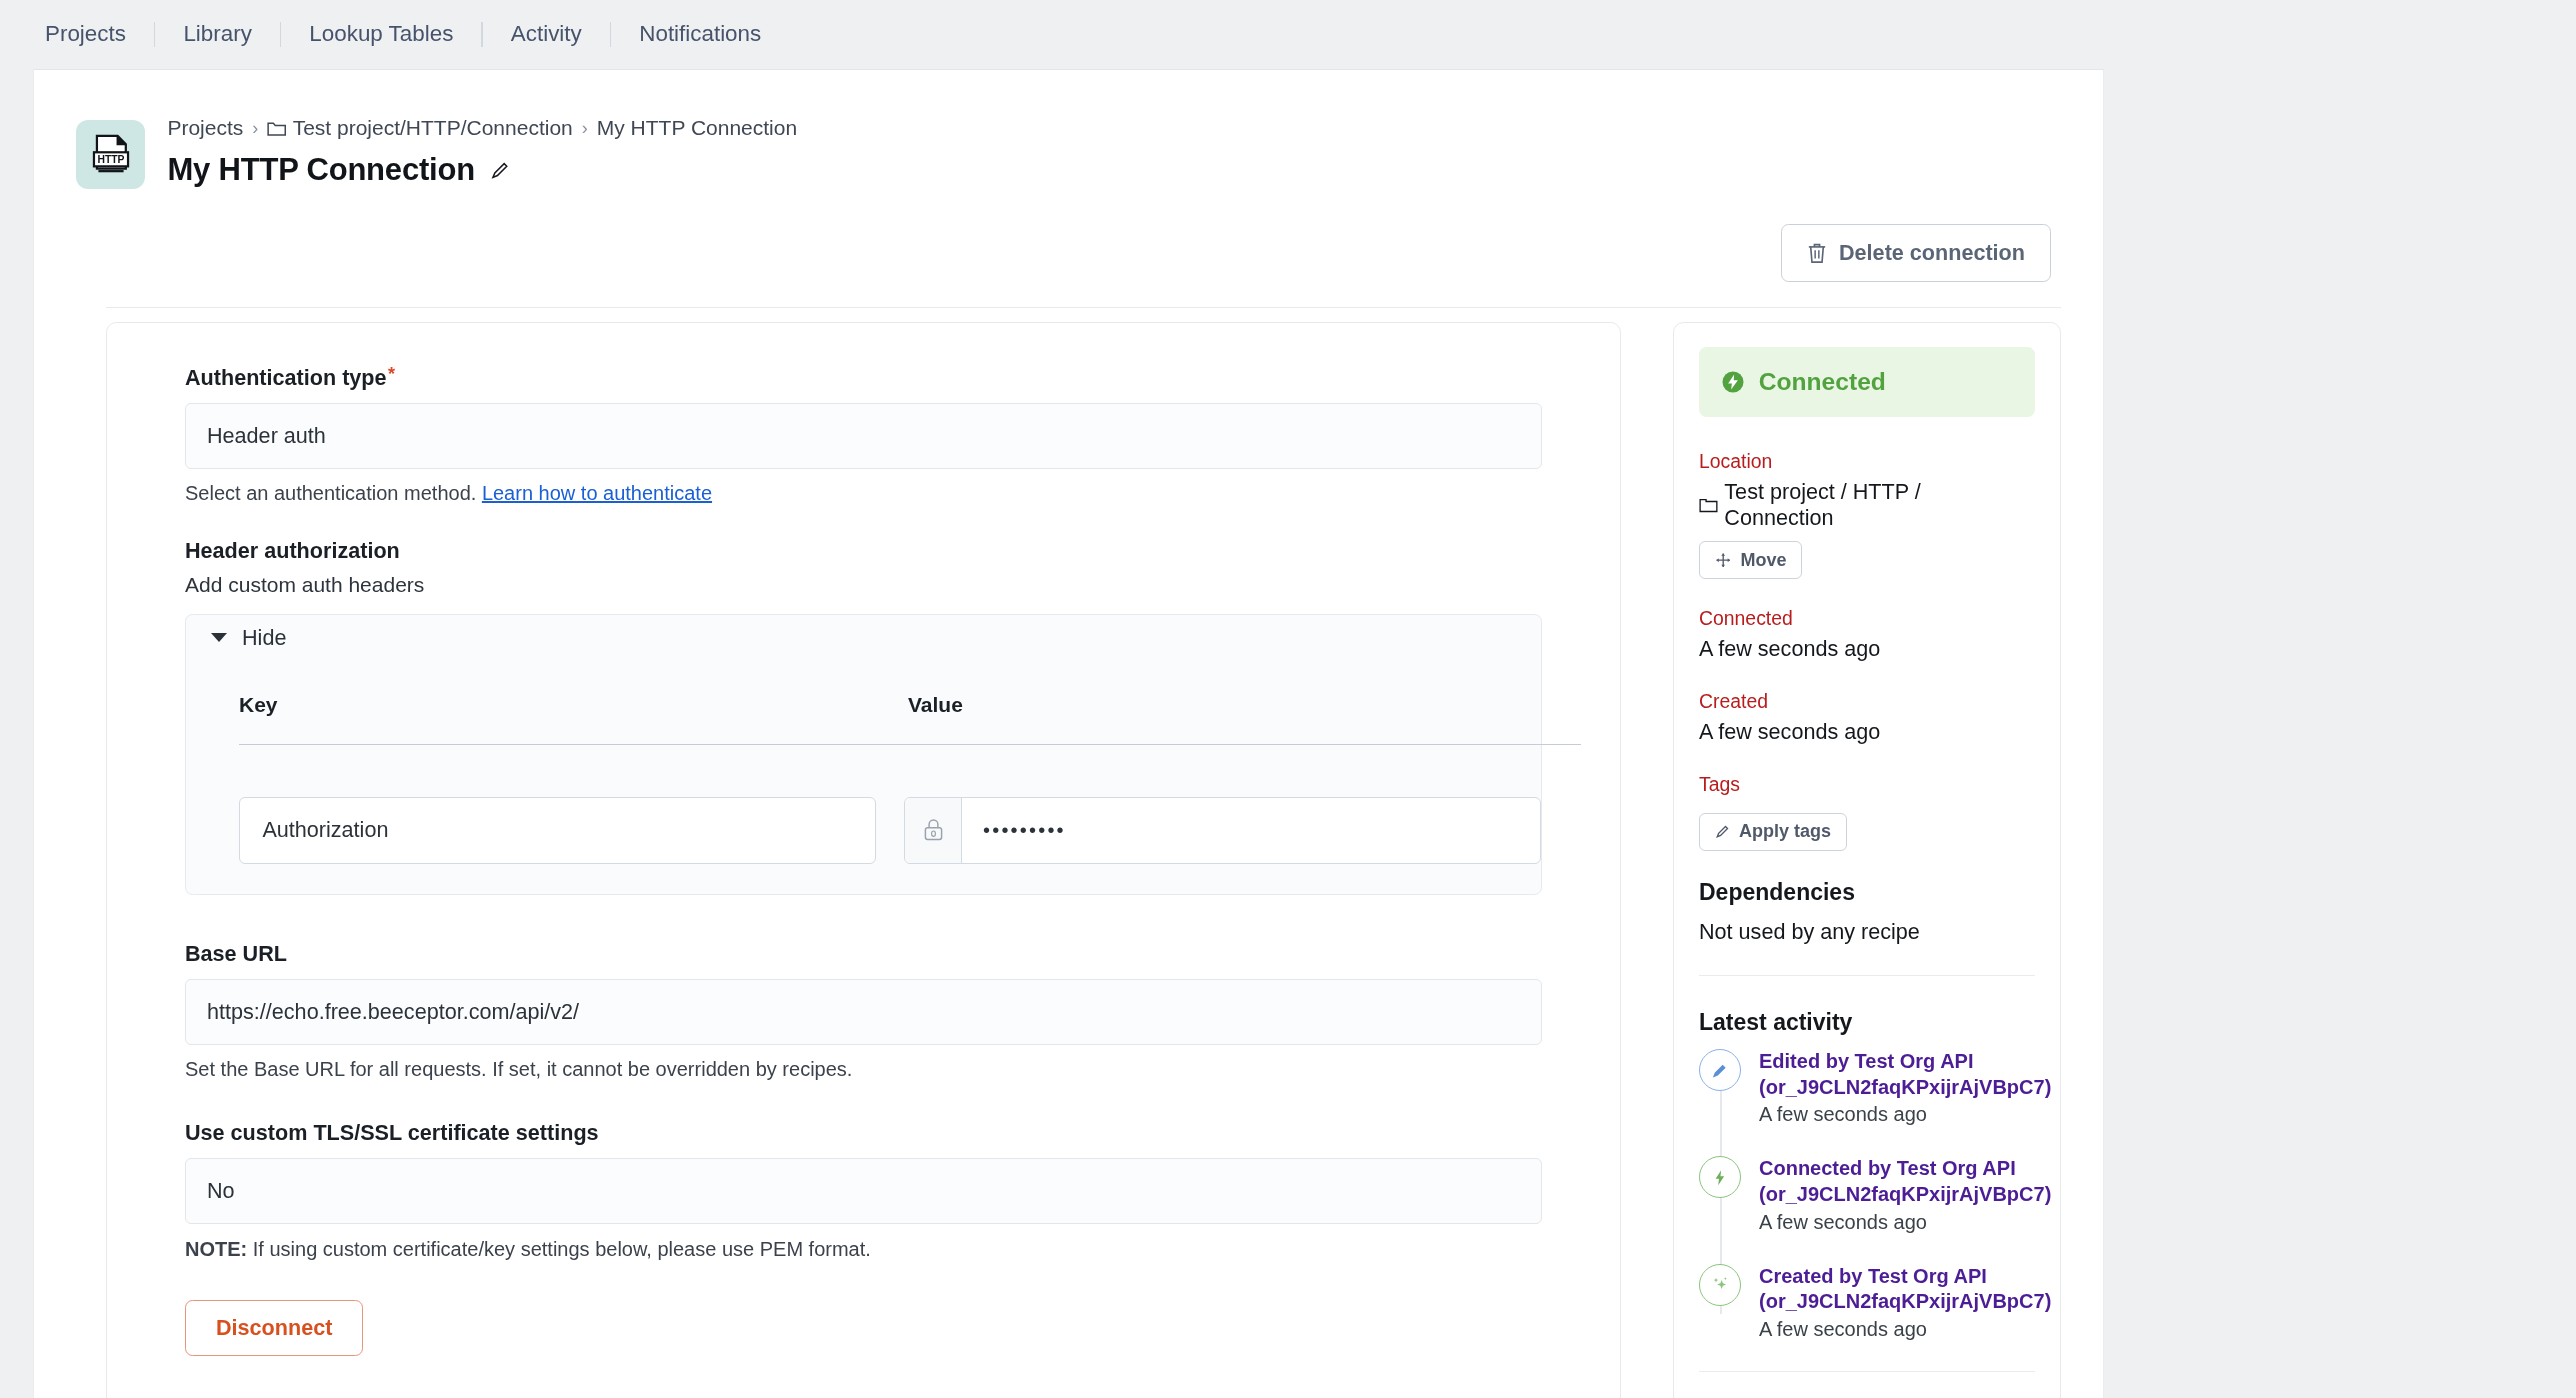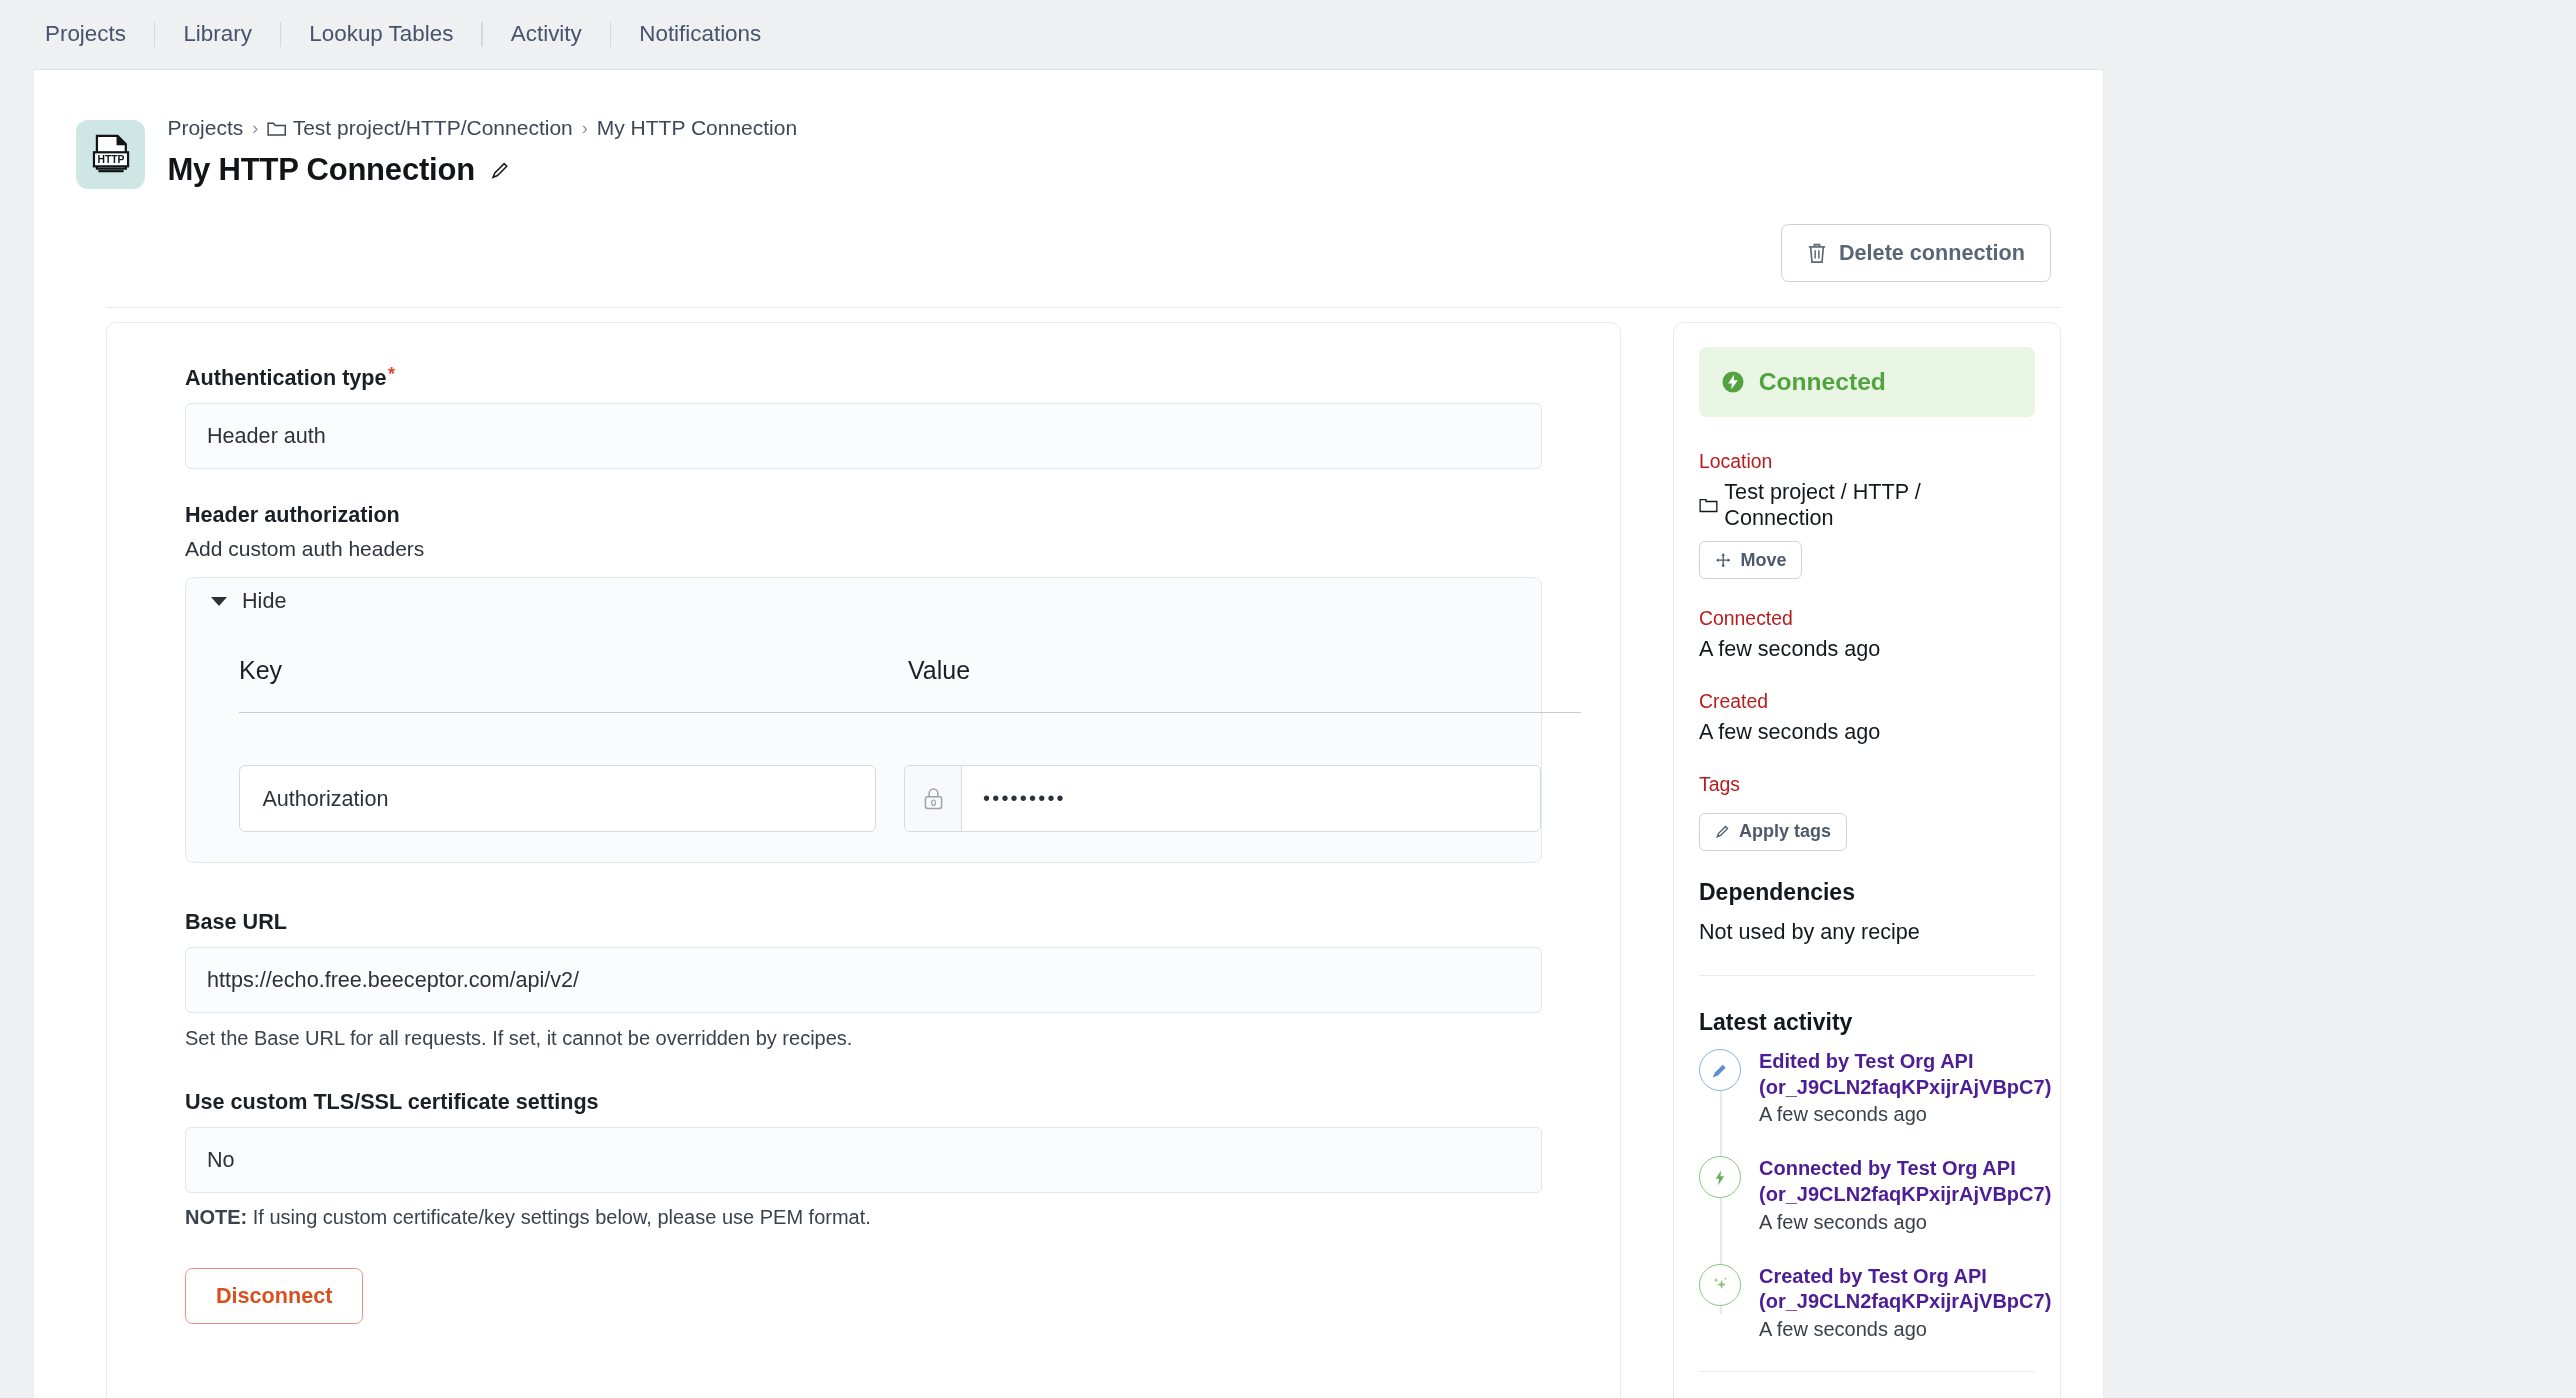--- a/index.html
+++ b/index.html
@@ -139,21 +139,21 @@
   }
   .tri-down {
     width: 0; height: 0;
     border-left: 8.2px solid transparent;
     border-right: 8.2px solid transparent;
     border-top: 9.7px solid #2b3138;
   }
   .kv-table { margin: 42px 0 0 28px; width: 1342px; }
   .kv-head {
     display: flex;
-    font-size: 25px; font-weight: normal; color: #1b1f26;
+    font-size: 21px; font-weight: bold; color: #1b1f26;
     padding-bottom: 27px;
     border-bottom: 0.7px solid #c6ccd4;
   }
   .kv-head .c1 { width: 669px; }
   .kv-row { display: flex; margin-top: 52px; }
   .kv-key {
     width: 637px; height: 67px;
     border: 0.7px solid #d4dae1;
     border-radius: 6px;
     background: #fff;
@@ -311,20 +311,24 @@
     <div class="card-main">
       <div class="form">
 
         <div class="f-group">
           <div class="f-label">
             <span>Authentication type</span>
             <span class="req">*</span>
           </div>
           <div class="f-input">
             <span>Header auth</span>
+          </div>
+          <div class="f-hint">
+            <span>Select an authentication method.</span>
+            <a href="#">Learn how to authenticate</a>
           </div>
         </div>
 
         <div class="sec-title">Header authorization</div>
         <div class="f-sub">Add custom auth headers</div>
 
         <div class="hbox">
           <div class="hide-row">
             <span class="tri-down"></span>
             <span>Hide</span>

